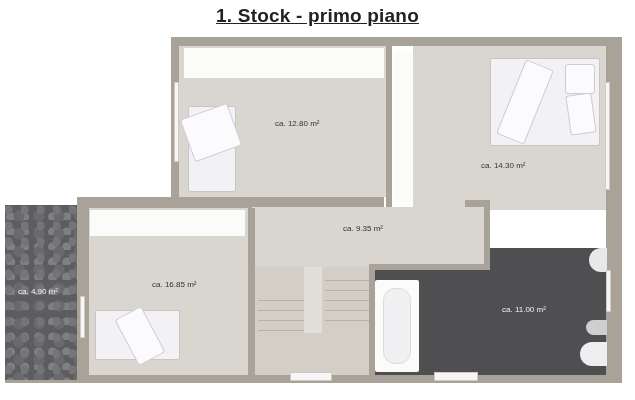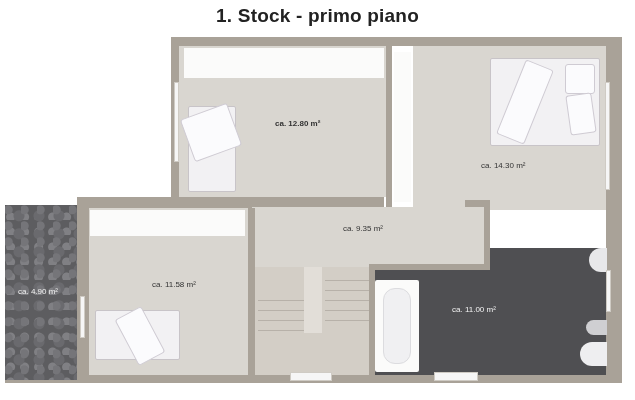--- a/index.html
+++ b/index.html
@@ -1,17 +1,17 @@
 <!DOCTYPE html>
 <html><head>
 <meta charset="utf-8">
 <style>
   html, body { margin:0; padding:0; background:#ffffff; }
   body { width:635px; height:400px; position:relative; overflow:hidden; font-family:"Liberation Sans", sans-serif; }
-  .title { position:absolute; left:0; width:635px; top:5px; text-align:center; font-size:19px; font-weight:bold; color:#222; letter-spacing:0.2px; }
+  .title { position:absolute; left:0; width:635px; top:5px; text-align:center; font-size:19px; font-weight:bold; color:#222; letter-spacing:0.2px;text-decoration:underline; }
   .abs { position:absolute; }
   .wall { position:absolute; background:#a9a298; }
   .floor { position:absolute; background:#d9d6d0; }
   .white { position:absolute; background:#fbfbfa; }
   .dark { position:absolute; background:#4f4f52; }
   .label { position:absolute; font-size:8px; color:#333; white-space:nowrap; }
   .label.light { color:#f3f3f3; }
   .window { position:absolute; background:#f6f6f6; border:1px solid #cfcbc4; box-sizing:border-box; }
   .bed { position:absolute; background:#f2f1f3; border:1px solid #c8c4c8; box-sizing:border-box; border-radius:2px; }
   .pillow { position:absolute; background:#fbfbfd; border:1px solid #cfcbd3; box-sizing:border-box; border-radius:3px; }
@@ -32,21 +32,21 @@
 
   <div class="wall" style="left:171px;top:37px;width:451px;height:9px;"></div>
   <div class="wall" style="left:171px;top:37px;width:8px;height:160px;"></div>
   <div class="wall" style="left:606px;top:37px;width:16px;height:346px;"></div>
 
   <div class="floor" style="left:179px;top:46px;width:207px;height:151px;"></div>
   <div class="white" style="left:184px;top:48px;width:200px;height:30px;"></div>
   <div class="window" style="left:174px;top:82px;width:5px;height:80px;"></div>
   <div class="bed" style="left:188px;top:106px;width:48px;height:86px;"></div>
   <div class="pillow" style="left:186px;top:110px;width:50px;height:45px;transform:rotate(-20deg);"></div>
-  <div class="label" style="left:275px;top:119px;font-weight:bold;">ca. 12.80 m²</div>
+  <div class="label" style="left:275px;top:119px;">ca. 12.80 m²</div>
 
   <div class="wall" style="left:386px;top:46px;width:6px;height:164px;"></div>
   <div class="white" style="left:394px;top:52px;width:17px;height:150px;"></div>
 
   <div class="floor" style="left:413px;top:46px;width:193px;height:164px;"></div>
   <div class="window" style="left:605px;top:82px;width:5px;height:108px;"></div>
   <div class="bed" style="left:490px;top:58px;width:110px;height:88px;"></div>
   <div class="pillow" style="left:510px;top:62px;width:30px;height:80px;transform:rotate(22deg);"></div>
   <div class="pillow" style="left:565px;top:64px;width:30px;height:30px;"></div>
   <div class="pillow" style="left:568px;top:94px;width:26px;height:40px;transform:rotate(-8deg);"></div>
@@ -63,21 +63,21 @@
 
   <div class="terrace" style="left:5px;top:205px;width:74px;height:178px;"></div>
   <div class="label light" style="left:18px;top:287px;">ca. 4.90 m²</div>
 
   <div class="wall" style="left:77px;top:197px;width:12px;height:186px;"></div>
   <div class="floor" style="left:89px;top:208px;width:159px;height:167px;"></div>
   <div class="white" style="left:90px;top:210px;width:155px;height:26px;"></div>
   <div class="window" style="left:80px;top:296px;width:5px;height:42px;"></div>
   <div class="bed" style="left:95px;top:310px;width:85px;height:50px;"></div>
   <div class="pillow" style="left:125px;top:310px;width:30px;height:52px;transform:rotate(-28deg);"></div>
-  <div class="label" style="left:152px;top:280px;">ca. 11.58 m²</div>
+  <div class="label" style="left:152px;top:280px;">ca. 16.85 m²</div>
   <div class="wall" style="left:248px;top:208px;width:7px;height:175px;"></div>
 
   <div class="floor" style="left:255px;top:267px;width:114px;height:108px;background:#d3cec6;"></div>
   <div class="white" style="left:304px;top:267px;width:18px;height:66px;background:#e2ded8;"></div>
   <div class="stair-step" style="left:325px;top:280px;width:44px;"></div>
   <div class="stair-step" style="left:325px;top:290px;width:44px;"></div>
   <div class="stair-step" style="left:325px;top:300px;width:44px;"></div>
   <div class="stair-step" style="left:325px;top:310px;width:44px;"></div>
   <div class="stair-step" style="left:325px;top:320px;width:44px;"></div>
   <div class="stair-step" style="left:258px;top:300px;width:46px;"></div>
@@ -87,19 +87,19 @@
 
   <div class="wall" style="left:369px;top:264px;width:6px;height:119px;"></div>
   <div class="dark" style="left:375px;top:270px;width:231px;height:105px;"></div>
   <div class="dark" style="left:490px;top:248px;width:116px;height:24px;"></div>
   <div class="white" style="left:375px;top:280px;width:44px;height:92px;border-radius:2px;"></div>
   <div class="abs" style="left:383px;top:288px;width:28px;height:76px;background:#f0f0f2;border-radius:12px;border:1px solid #dcdcdf;box-sizing:border-box;"></div>
   <div class="abs" style="left:589px;top:248px;width:18px;height:24px;background:#e8e8ea;border-radius:12px 0 0 12px;"></div>
   <div class="window" style="left:606px;top:270px;width:5px;height:42px;"></div>
   <div class="abs" style="left:586px;top:320px;width:21px;height:15px;background:#cfcfd2;border-radius:8px 0 0 8px;"></div>
   <div class="abs" style="left:580px;top:342px;width:27px;height:24px;background:#eeeef0;border-radius:12px 0 0 12px;"></div>
-  <div class="label light" style="left:444px;top:305px;padding-left:8px;">ca. 11.00 m²</div>
+  <div class="label light" style="left:494px;top:305px;padding-left:8px;">ca. 11.00 m²</div>
 
   <div class="wall" style="left:77px;top:375px;width:545px;height:8px;"></div>
   <div class="window" style="left:290px;top:372px;width:42px;height:9px;"></div>
   <div class="window" style="left:434px;top:372px;width:44px;height:9px;"></div>
   <div class="wall" style="left:5px;top:380px;width:74px;height:3px;"></div>
 </div>
 
 </body></html>

